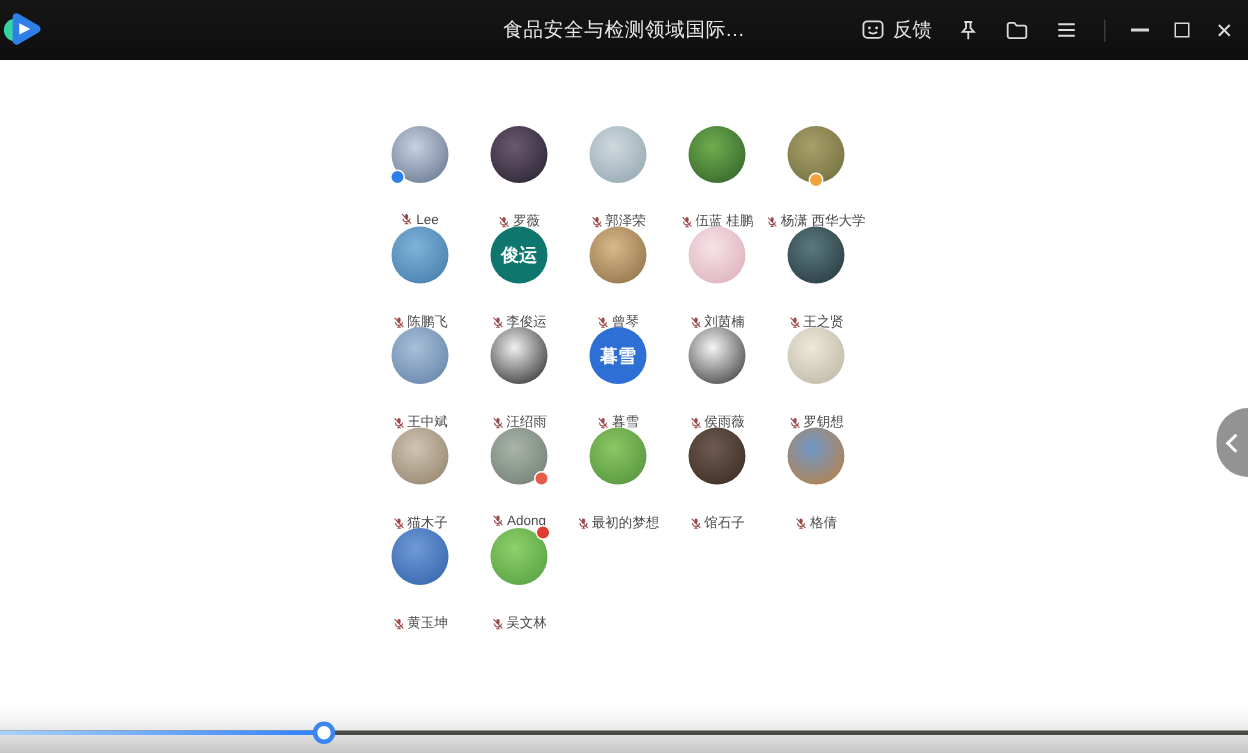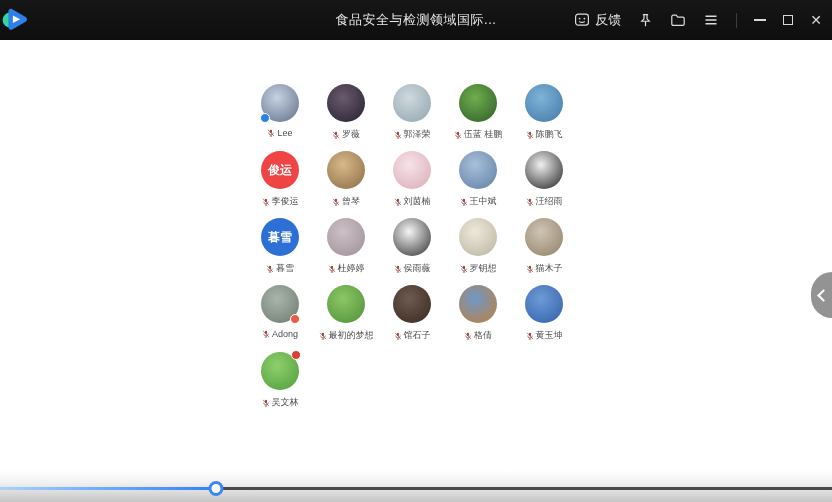--- a/index.html
+++ b/index.html
@@ -30,21 +30,21 @@
   .avatar-wrap{position:relative;width:38px;height:38px;}
   .avatar{width:38px;height:38px;border-radius:50%;display:flex;
     align-items:center;justify-content:center;overflow:hidden;}
   .avatar .txt{color:#fff;font-size:12px;font-weight:700;line-height:1;white-space:nowrap;}
   .badge{position:absolute;width:10px;height:10px;border-radius:50%;
     border:1.5px solid #fff;box-sizing:border-box;}
   .badge.bl{left:-1px;bottom:-1px;}
   .badge.bc{left:50%;transform:translateX(-50%);bottom:-3px;}
   .badge.br{right:-1px;bottom:-1px;}
   .badge.tr{right:-2px;top:-2px;}
-  .plabel{margin-top:6px;display:flex;align-items:center;gap:2px;
+  .plabel{margin-top:19px;display:flex;align-items:center;gap:2px;
     font-size:9px;color:#4a4a4a;white-space:nowrap;max-width:66px;}
 
   
   .side-toggle{position:absolute;right:0;top:272px;width:21px;height:46px;
     background:#939393;border-radius:23px 0 0 23px;display:flex;
     align-items:center;justify-content:center;}
   .chev{width:7px;height:7px;border-left:2px solid #fff;border-bottom:2px solid #fff;
     transform:rotate(45deg);margin-left:4px;}
 
   
@@ -156,33 +156,46 @@
           <div class="plabel">
             <svg viewBox="0 0 12 12" width="8" height="8" fill="none" stroke="#9a4a4a" stroke-width="1.1">
   <rect x="4.4" y="1" width="3.2" height="5.2" rx="1.6" fill="#9a4a4a" stroke="none"></rect>
   <path d="M2.6 5.4 a3.4 3.4 0 0 0 6.8 0 M6 8.8 V10.4 M4.2 10.8 H7.8 M1.6 1.2 L10.4 10.6"></path>
 </svg>
             <span>伍蓝 桂鹏</span>
           </div>
         </div>
         <div class="cell">
           <div class="avatar-wrap">
+            <div class="avatar" style="background: radial-gradient(circle at 42% 36%, rgb(168, 160, 106), rgb(110, 106, 60));"></div>
+            <span class="badge bc" style="background: rgb(242, 163, 60);"></span>
+          </div>
+          <div class="plabel">
+            <svg viewBox="0 0 12 12" width="8" height="8" fill="none" stroke="#9a4a4a" stroke-width="1.1">
+  <rect x="4.4" y="1" width="3.2" height="5.2" rx="1.6" fill="#9a4a4a" stroke="none"></rect>
+  <path d="M2.6 5.4 a3.4 3.4 0 0 0 6.8 0 M6 8.8 V10.4 M4.2 10.8 H7.8 M1.6 1.2 L10.4 10.6"></path>
+</svg>
+            <span>杨潇 西华大学</span>
+          </div>
+        </div>
+        <div class="cell">
+          <div class="avatar-wrap">
             <div class="avatar" style="background: radial-gradient(circle at 42% 36%, rgb(127, 179, 216), rgb(63, 120, 168));"></div>
           </div>
           <div class="plabel">
             <svg viewBox="0 0 12 12" width="8" height="8" fill="none" stroke="#9a4a4a" stroke-width="1.1">
   <rect x="4.4" y="1" width="3.2" height="5.2" rx="1.6" fill="#9a4a4a" stroke="none"></rect>
   <path d="M2.6 5.4 a3.4 3.4 0 0 0 6.8 0 M6 8.8 V10.4 M4.2 10.8 H7.8 M1.6 1.2 L10.4 10.6"></path>
 </svg>
             <span>陈鹏飞</span>
           </div>
         </div>
         <div class="cell">
           <div class="avatar-wrap">
-            <div class="avatar" style="background: #ef4444;">
+            <div class="avatar" style="background: #0f766e;">
               <span class="txt">俊运</span>
             </div>
           </div>
           <div class="plabel">
             <svg viewBox="0 0 12 12" width="8" height="8" fill="none" stroke="#9a4a4a" stroke-width="1.1">
   <rect x="4.4" y="1" width="3.2" height="5.2" rx="1.6" fill="#9a4a4a" stroke="none"></rect>
   <path d="M2.6 5.4 a3.4 3.4 0 0 0 6.8 0 M6 8.8 V10.4 M4.2 10.8 H7.8 M1.6 1.2 L10.4 10.6"></path>
 </svg>
             <span>李俊运</span>
           </div>
@@ -202,20 +215,32 @@
         <div class="cell">
           <div class="avatar-wrap">
             <div class="avatar" style="background: radial-gradient(circle at 42% 36%, rgb(246, 227, 232), rgb(219, 170, 182));"></div>
           </div>
           <div class="plabel">
             <svg viewBox="0 0 12 12" width="8" height="8" fill="none" stroke="#9a4a4a" stroke-width="1.1">
   <rect x="4.4" y="1" width="3.2" height="5.2" rx="1.6" fill="#9a4a4a" stroke="none"></rect>
   <path d="M2.6 5.4 a3.4 3.4 0 0 0 6.8 0 M6 8.8 V10.4 M4.2 10.8 H7.8 M1.6 1.2 L10.4 10.6"></path>
 </svg>
             <span>刘茵楠</span>
+          </div>
+        </div>
+        <div class="cell">
+          <div class="avatar-wrap">
+            <div class="avatar" style="background: radial-gradient(circle at 42% 36%, rgb(90, 122, 128), rgb(35, 52, 58));"></div>
+          </div>
+          <div class="plabel">
+            <svg viewBox="0 0 12 12" width="8" height="8" fill="none" stroke="#9a4a4a" stroke-width="1.1">
+  <rect x="4.4" y="1" width="3.2" height="5.2" rx="1.6" fill="#9a4a4a" stroke="none"></rect>
+  <path d="M2.6 5.4 a3.4 3.4 0 0 0 6.8 0 M6 8.8 V10.4 M4.2 10.8 H7.8 M1.6 1.2 L10.4 10.6"></path>
+</svg>
+            <span>王之贤</span>
           </div>
         </div>
         <div class="cell">
           <div class="avatar-wrap">
             <div class="avatar" style="background: radial-gradient(circle at 42% 36%, rgb(168, 192, 216), rgb(95, 126, 166));"></div>
           </div>
           <div class="plabel">
             <svg viewBox="0 0 12 12" width="8" height="8" fill="none" stroke="#9a4a4a" stroke-width="1.1">
   <rect x="4.4" y="1" width="3.2" height="5.2" rx="1.6" fill="#9a4a4a" stroke="none"></rect>
   <path d="M2.6 5.4 a3.4 3.4 0 0 0 6.8 0 M6 8.8 V10.4 M4.2 10.8 H7.8 M1.6 1.2 L10.4 10.6"></path>
@@ -240,32 +265,20 @@
             <div class="avatar" style="background: rgb(46, 111, 214);">
               <span class="txt">暮雪</span>
             </div>
           </div>
           <div class="plabel">
             <svg viewBox="0 0 12 12" width="8" height="8" fill="none" stroke="#9a4a4a" stroke-width="1.1">
   <rect x="4.4" y="1" width="3.2" height="5.2" rx="1.6" fill="#9a4a4a" stroke="none"></rect>
   <path d="M2.6 5.4 a3.4 3.4 0 0 0 6.8 0 M6 8.8 V10.4 M4.2 10.8 H7.8 M1.6 1.2 L10.4 10.6"></path>
 </svg>
             <span>暮雪</span>
-          </div>
-        </div>
-        <div class="cell">
-          <div class="avatar-wrap">
-            <div class="avatar" style="background: radial-gradient(circle at 42% 36%, rgb(205, 192, 198), rgb(157, 143, 150));"></div>
-          </div>
-          <div class="plabel">
-            <svg viewBox="0 0 12 12" width="8" height="8" fill="none" stroke="#9a4a4a" stroke-width="1.1">
-  <rect x="4.4" y="1" width="3.2" height="5.2" rx="1.6" fill="#9a4a4a" stroke="none"></rect>
-  <path d="M2.6 5.4 a3.4 3.4 0 0 0 6.8 0 M6 8.8 V10.4 M4.2 10.8 H7.8 M1.6 1.2 L10.4 10.6"></path>
-</svg>
-            <span>杜婷婷</span>
           </div>
         </div>
         <div class="cell">
           <div class="avatar-wrap">
             <div class="avatar" style="background: radial-gradient(circle at 42% 36%, rgb(245, 245, 245), rgb(46, 46, 46));"></div>
           </div>
           <div class="plabel">
             <svg viewBox="0 0 12 12" width="8" height="8" fill="none" stroke="#9a4a4a" stroke-width="1.1">
   <rect x="4.4" y="1" width="3.2" height="5.2" rx="1.6" fill="#9a4a4a" stroke="none"></rect>
   <path d="M2.6 5.4 a3.4 3.4 0 0 0 6.8 0 M6 8.8 V10.4 M4.2 10.8 H7.8 M1.6 1.2 L10.4 10.6"></path>

